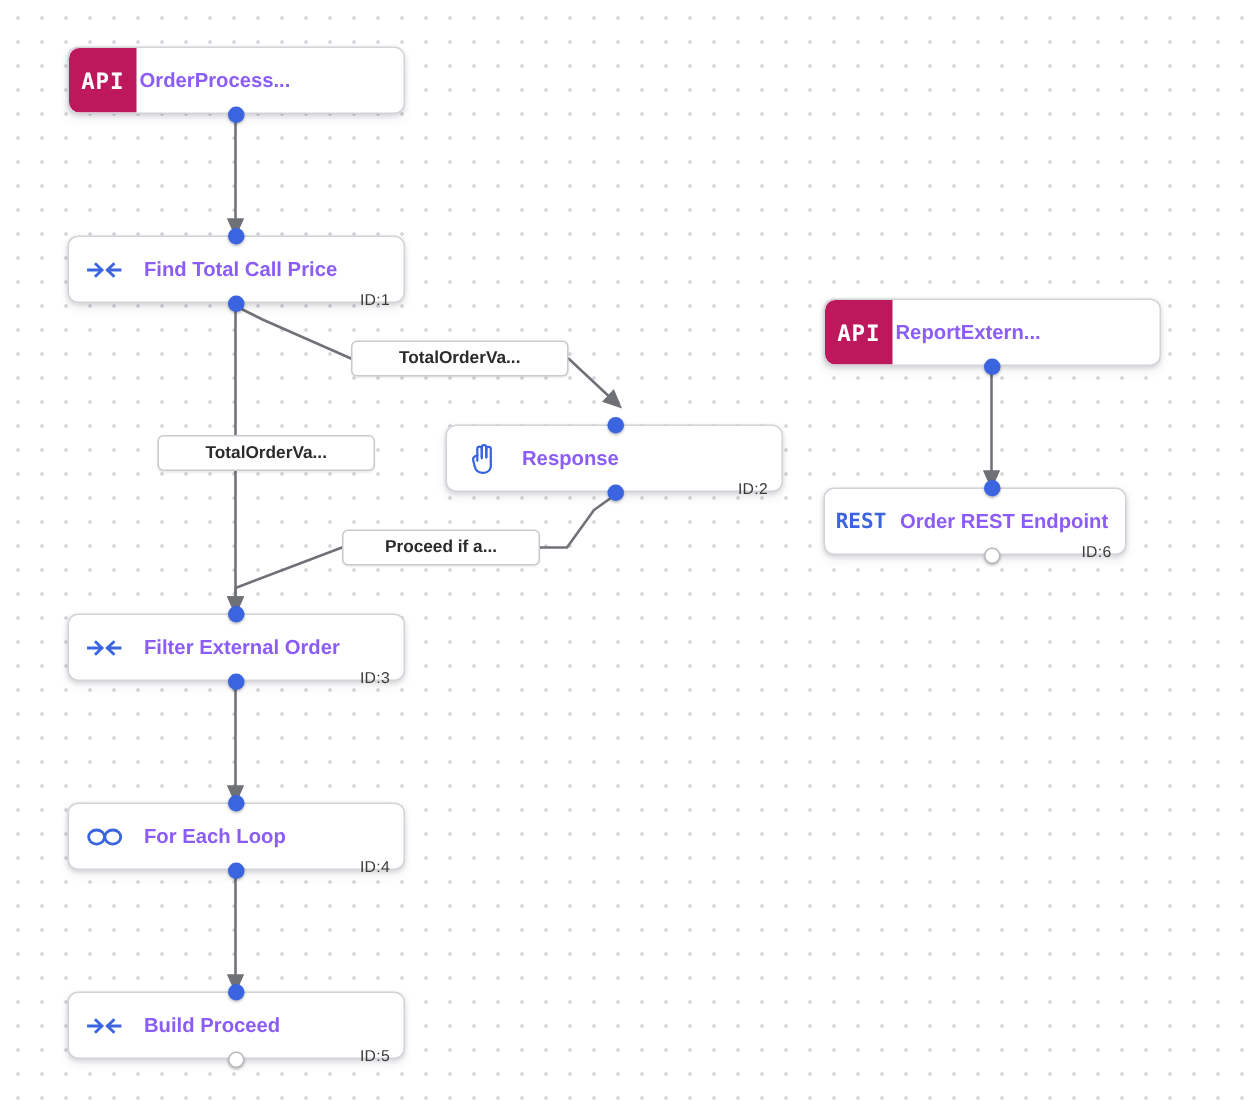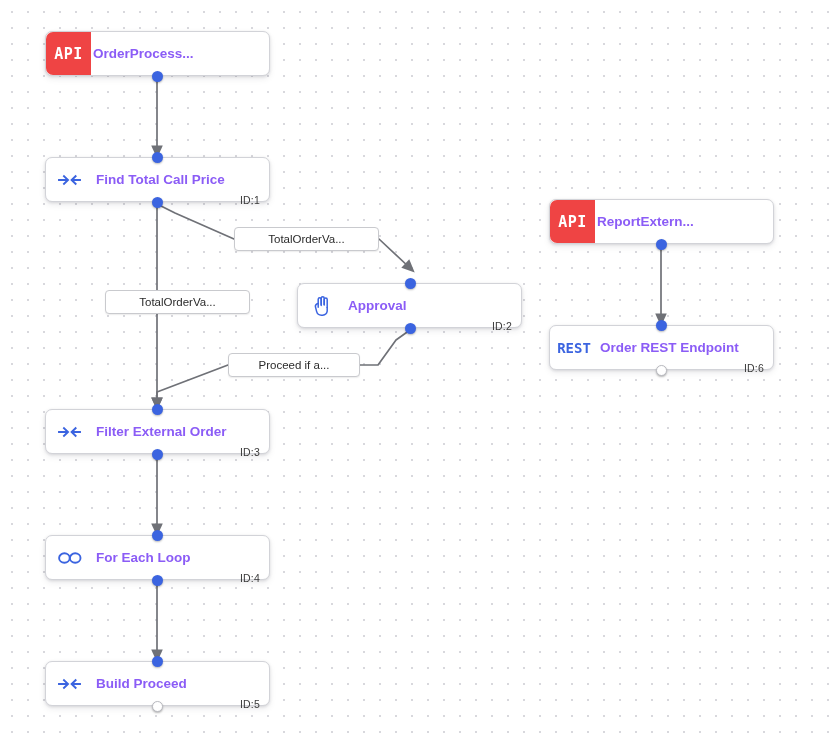--- a/index.html
+++ b/index.html
@@ -43,21 +43,21 @@
     display: flex;
     align-items: center;
     width: 100%;
     height: 100%;
     border-radius: 7px;
     overflow: hidden;
   }
   .badge-api {
     width: 45px;
     align-self: stretch;
-    background: #ef4444;
+    background: #be185d;
     color: #ffffff;
     display: flex;
     align-items: center;
     justify-content: center;
     font-family: "DejaVu Sans Mono", monospace;
     font-weight: bold;
     font-size: 15px;
     letter-spacing: 0.5px;
     flex: 0 0 45px;
   }
@@ -116,20 +116,21 @@
     border: 1px solid #c9cace;
     border-radius: 4px;
     height: 24px;
     display: flex;
     align-items: center;
     justify-content: center;
     font-size: 11.5px;
     color: #2b2b2b;
     white-space: nowrap;
     box-shadow: 0 1px 1.5px rgba(0,0,0,0.08);
+    font-weight: bold;
   }
 </style>
 </head>
 <body>
 
 <div id="canvas">
 
   <svg id="edge-layer" viewBox="0 0 833 746">
     <defs>
       <marker id="arrow" markerWidth="9" markerHeight="9" refX="4.2" refY="4" orient="auto" markerUnits="strokeWidth">
@@ -175,21 +176,21 @@
           <div class="icon-box">
             <svg width="20" height="22" viewBox="0 0 20 22">
               <g fill="none" stroke="#3b64e0" stroke-width="1.5" stroke-linejoin="round" stroke-linecap="round">
                 <path d="M6.2,12.2 L6.2,4.2 a1.5,1.5 0 0 1 3,0 L9.2,10.5"></path>
                 <path d="M9.2,9.6 L9.2,3.2 a1.5,1.5 0 0 1 3,0 L12.2,10"></path>
                 <path d="M12.2,9.6 L12.2,4.4 a1.5,1.5 0 0 1 3,0 L15.2,12.5"></path>
                 <path d="M6.2,8.6 C4.3,9.1 3.2,10 3.4,11.6 L4.6,16.4 a5,5 0 0 0 4.8,3.8 h1.3 a4.8,4.8 0 0 0 4.5,-4 L15.2,12.5"></path>
               </g>
             </svg>
           </div>
-          <div class="node-label">Approval</div>
+          <div class="node-label">Response</div>
         </div>
         <div class="id-badge">ID:2</div>
       </div>
       <div class="node" style="left: 45px; top: 409px; width: 225px; height: 45px;">
         <div class="node-inner">
           <div class="icon-box">
             <svg width="24" height="18" viewBox="0 0 24 18">
               <g stroke="#3b64e0" stroke-width="1.9" fill="none" stroke-linecap="square">
                 <path d="M1,9 L9,9"></path>
                 <path d="M6,5.2 L10,9 L6,12.8"></path>
@@ -231,21 +232,21 @@
           <div class="node-label">Build Proceed</div>
         </div>
         <div class="id-badge">ID:5</div>
       </div>
       <div class="node" style="left: 549px; top: 199px; width: 225px; height: 45px;">
         <div class="node-inner">
           <div class="badge-api">API</div>
           <div class="node-label">ReportExtern...</div>
         </div>
       </div>
-      <div class="node" style="left: 549px; top: 325px; width: 225px; height: 45px;">
+      <div class="node" style="left: 549px; top: 325px; width: 202px; height: 45px;">
         <div class="node-inner">
           <div class="badge-rest">REST</div>
           <div class="node-label">Order REST Endpoint</div>
         </div>
         <div class="id-badge">ID:6</div>
       </div>
     </div>
   <div id="labels-layer">
       <div class="edge-label" style="left: 234px; top: 227px; width: 145px;">TotalOrderVa...</div>
       <div class="edge-label" style="left: 105px; top: 290px; width: 145px;">TotalOrderVa...</div>

